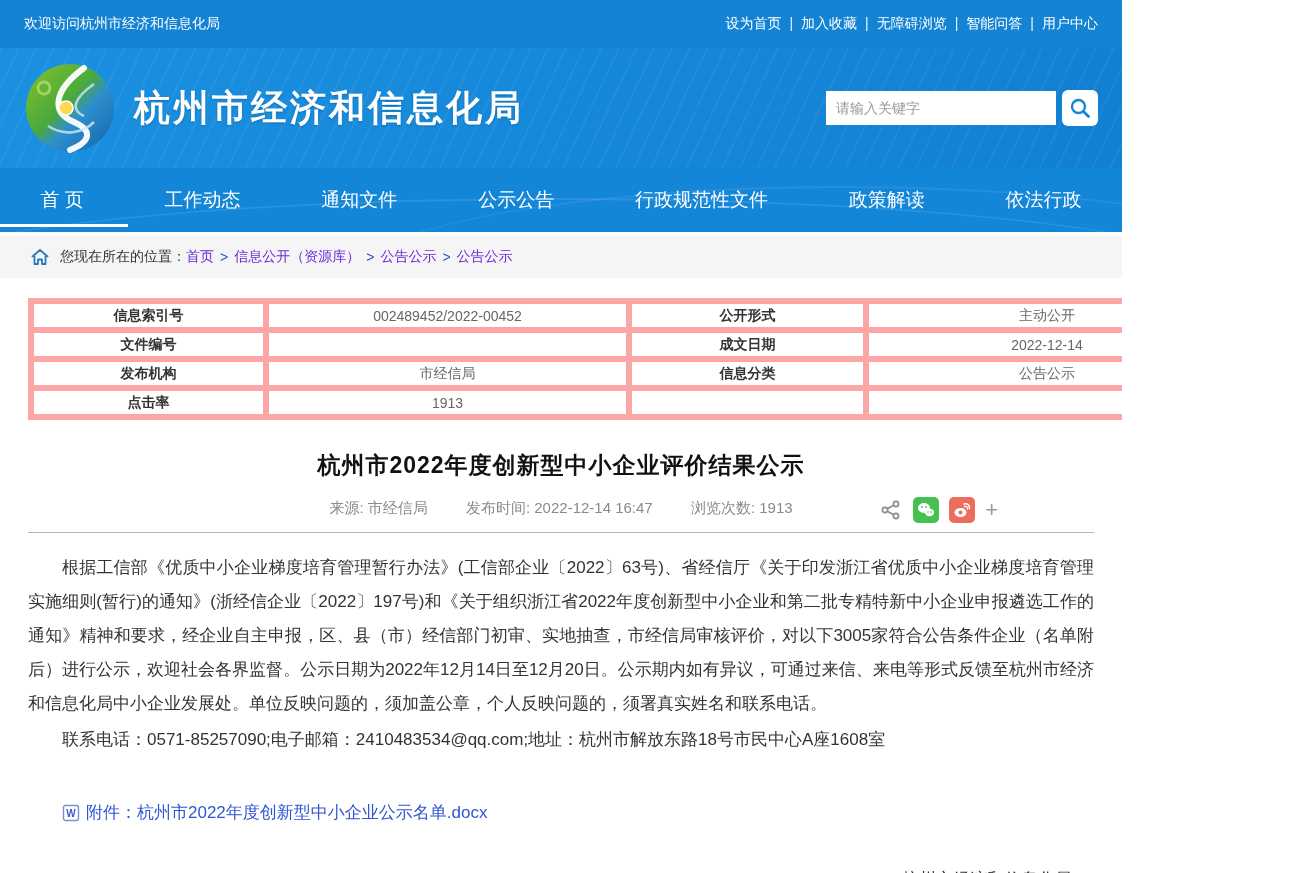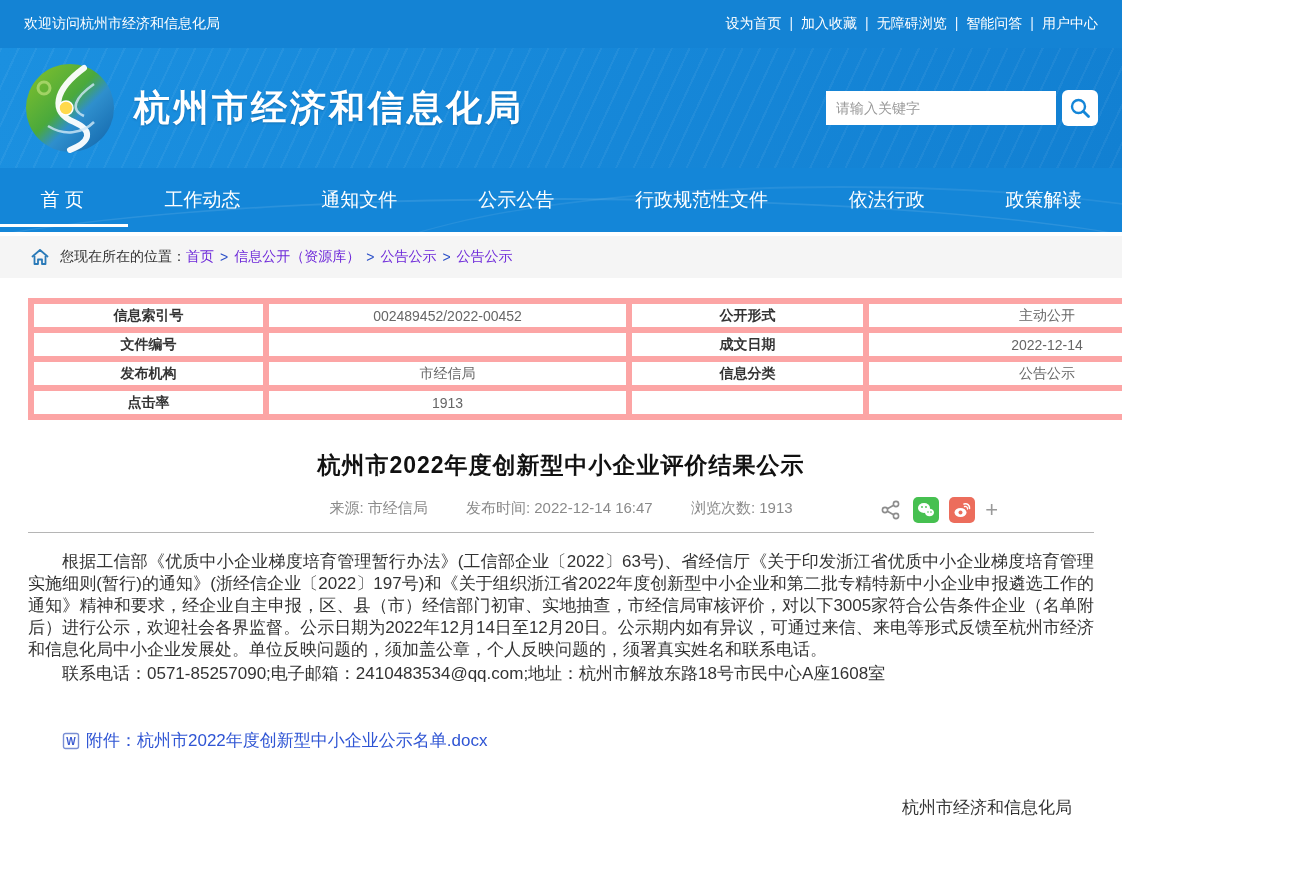--- a/index.html
+++ b/index.html
@@ -48,21 +48,21 @@
   .article-title { text-align:center; font-size:23px; font-weight:bold; color:#111; margin-top:30px; letter-spacing:1px; }
   .meta-row { position:relative; margin-top:18px; padding-bottom:14px; border-bottom:1px solid #b5b5b5; }
   .meta-center { text-align:center; color:#8a8a8a; font-size:15px; }
   .meta-center span.gap { display:inline-block; width:34px; }
   .share { position:absolute; right:96px; top:-2px; display:flex; align-items:center; gap:10px; }
   .share .sq { width:26px; height:26px; border-radius:5px; display:flex; align-items:center; justify-content:center; cursor:pointer; }
   .share .wechat { background:#46c050; }
   .share .weibo { background:#ec6d5c; }
   .share .plus { color:#999; font-size:22px; cursor:pointer; line-height:26px; }
 
-  .para { font-size:17px; color:#333; line-height:22px; text-indent:2em; margin-top:18px; text-align:justify; }
+  .para { font-size:17px; color:#333; line-height:34px; text-indent:2em; margin-top:18px; text-align:justify; }
   .para.contact { margin-top:2px; }
 
   .attachment { margin-top:44px; margin-left:34px; display:flex; align-items:center; font-size:17px; }
   .attachment .doc-ic { margin-right:6px; display:flex; }
   .attachment a { color:#2f55d4; text-decoration:none; cursor:pointer; }
 
   .signature { margin-top:44px; text-align:right; padding-right:22px; font-size:17px; color:#333; }
   .signature div { margin-bottom:16px; }
 </style>
 </head>
@@ -111,22 +111,22 @@
       </button>
     </div>
   </div>
 
   <div class="nav">
     <div class="nav-item active">首 页</div>
     <div class="nav-item">工作动态</div>
     <div class="nav-item">通知文件</div>
     <div class="nav-item">公示公告</div>
     <div class="nav-item">行政规范性文件</div>
+    <div class="nav-item">政策解读</div>
     <div class="nav-item">依法行政</div>
-    <div class="nav-item">政策解读</div>
   </div>
 
   <div class="crumbbar">
     <span class="home-ic">
       <svg width="20" height="20" viewBox="0 0 20 20">
           <path d="M10 3 L2.5 9.5 M10 3 L17.5 9.5" fill="none" stroke="#2a7ab8" stroke-width="1.8" stroke-linecap="round"></path>
           <path d="M4.5 9 V17 H8 V12.5 H12 V17 H15.5 V9" fill="none" stroke="#2a7ab8" stroke-width="1.8" stroke-linejoin="round"></path>
         </svg>
     </span>
     <span>您现在所在的位置：</span>

